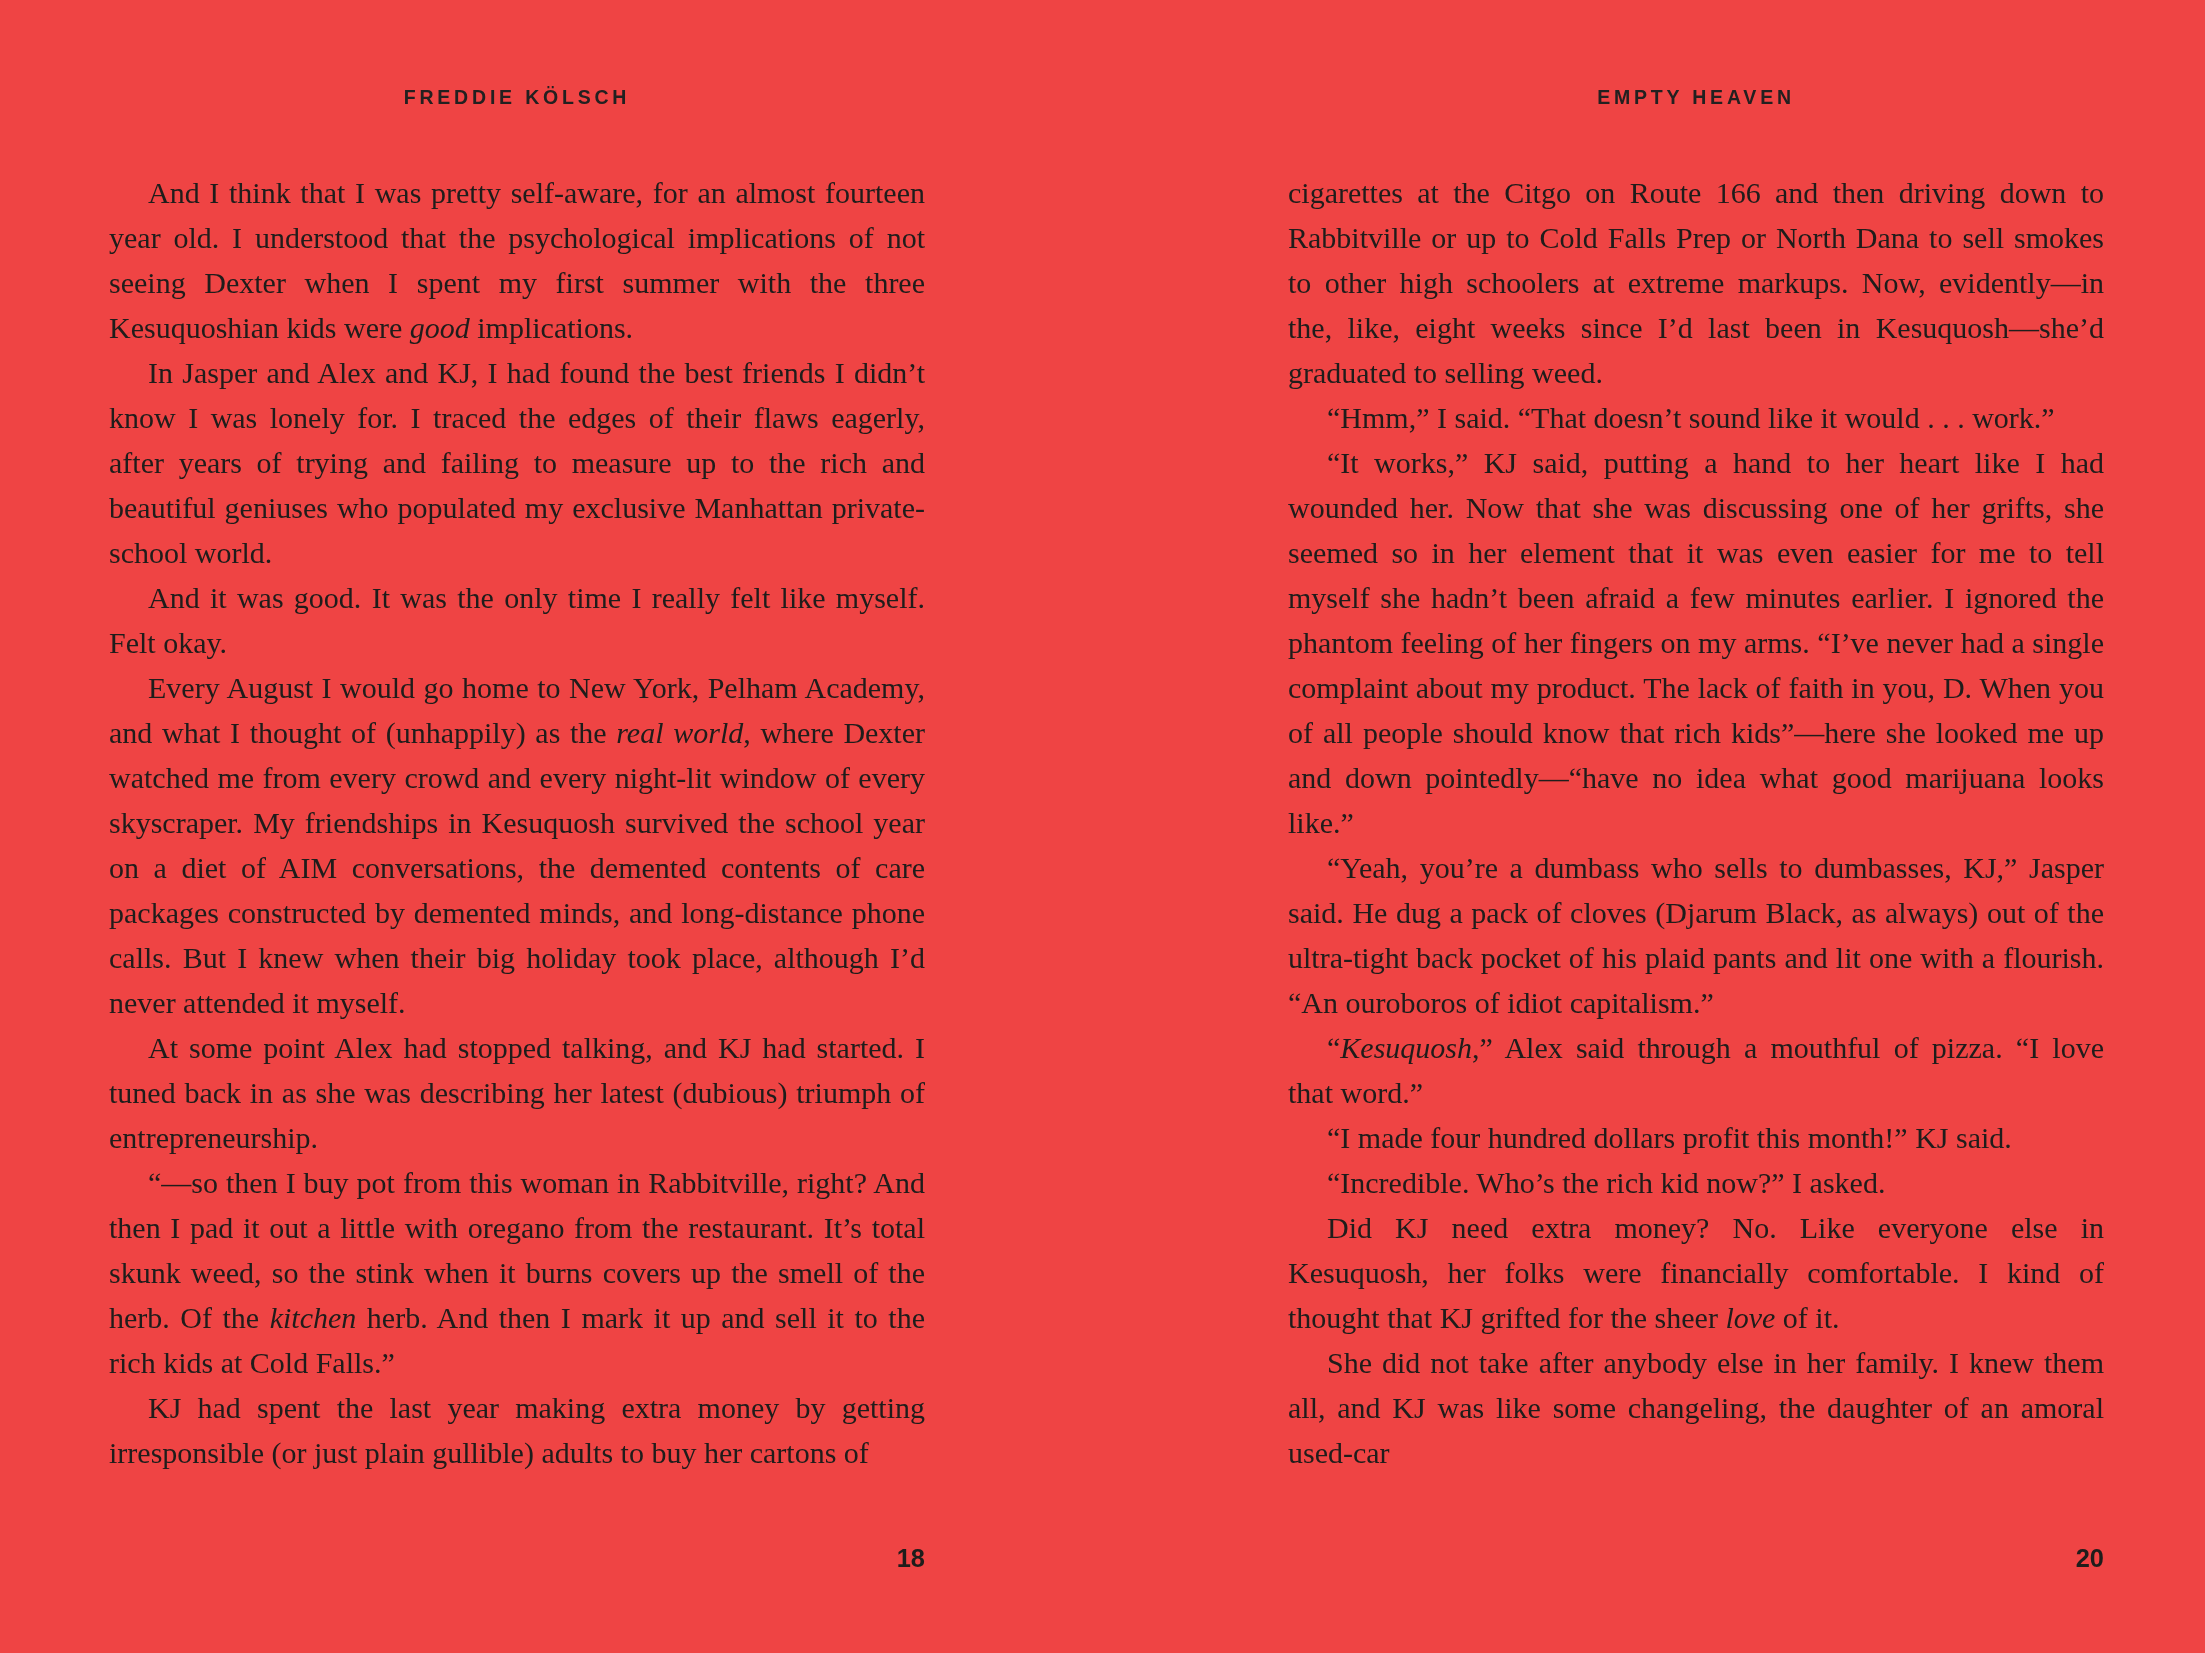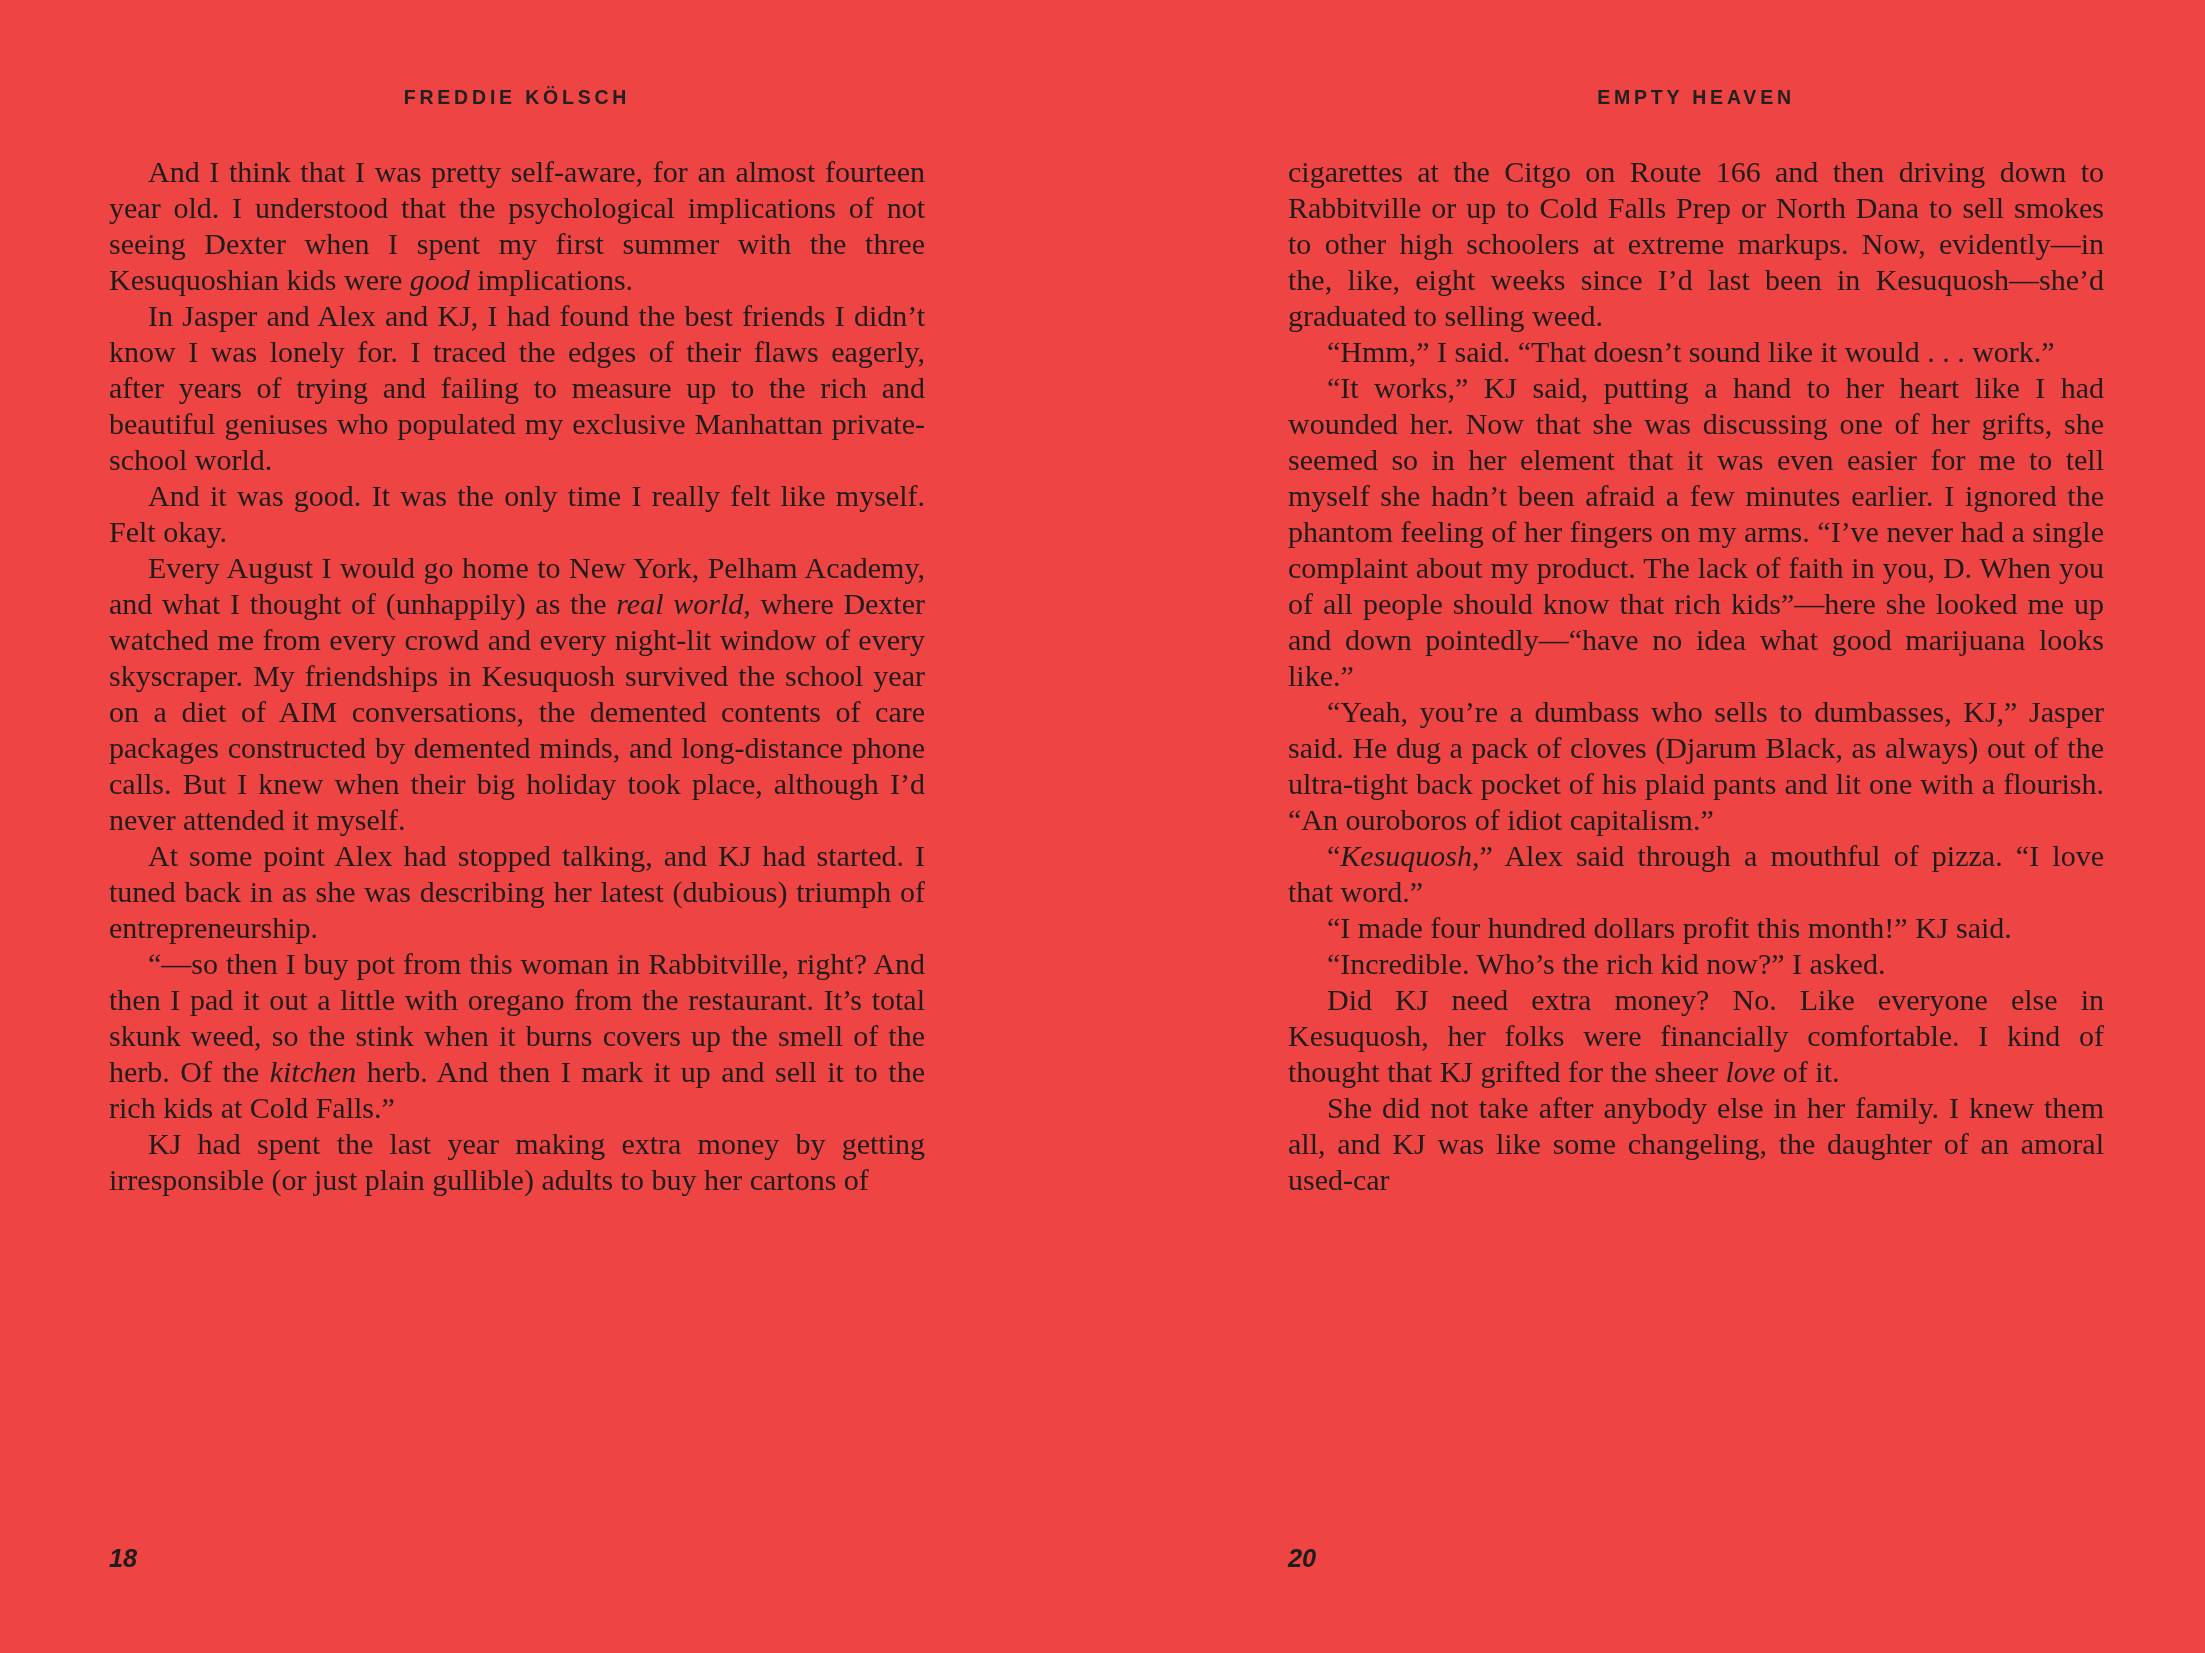--- a/index.html
+++ b/index.html
@@ -34,52 +34,51 @@
     text-align: center;
     font-family: "Liberation Sans", sans-serif;
     font-weight: 700;
     font-size: 19.5px;
     letter-spacing: 3.8px;
     color: #232020;
     white-space: nowrap;
   }
   .body-text {
     position: absolute;
-    top: 154px;
+    top: 170px;
     left: 0;
     right: 0;
     font-family: "Liberation Serif", serif;
     font-size: 30px;
-    line-height: 36px;
+    line-height: 45px;
     color: #1f1d1b;
     text-align: justify;
     hyphens: auto;
     -webkit-hyphens: auto;
   }
   .body-text p {
     margin: 0;
     padding: 0;
   }
   .body-text p.indent {
     text-indent: 39px;
   }
   .body-text em {
     font-style: italic;
   }
   .page-number {
     position: absolute;
     top: 1544px;
     left: 0;
     right: 0;
-    text-align: left;
+    text-align: right;
     font-family: "Liberation Sans", sans-serif;
     font-weight: 700;
     font-size: 25.4px;
     color: #1f1d1b;
-    font-style: italic;
   }
 </style>
 </head>
 <body>
 
 <div class="spread">
 
   <section class="page page-left">
     <header class="running-header">FREDDIE KÖLSCH</header>
     <div class="body-text">

